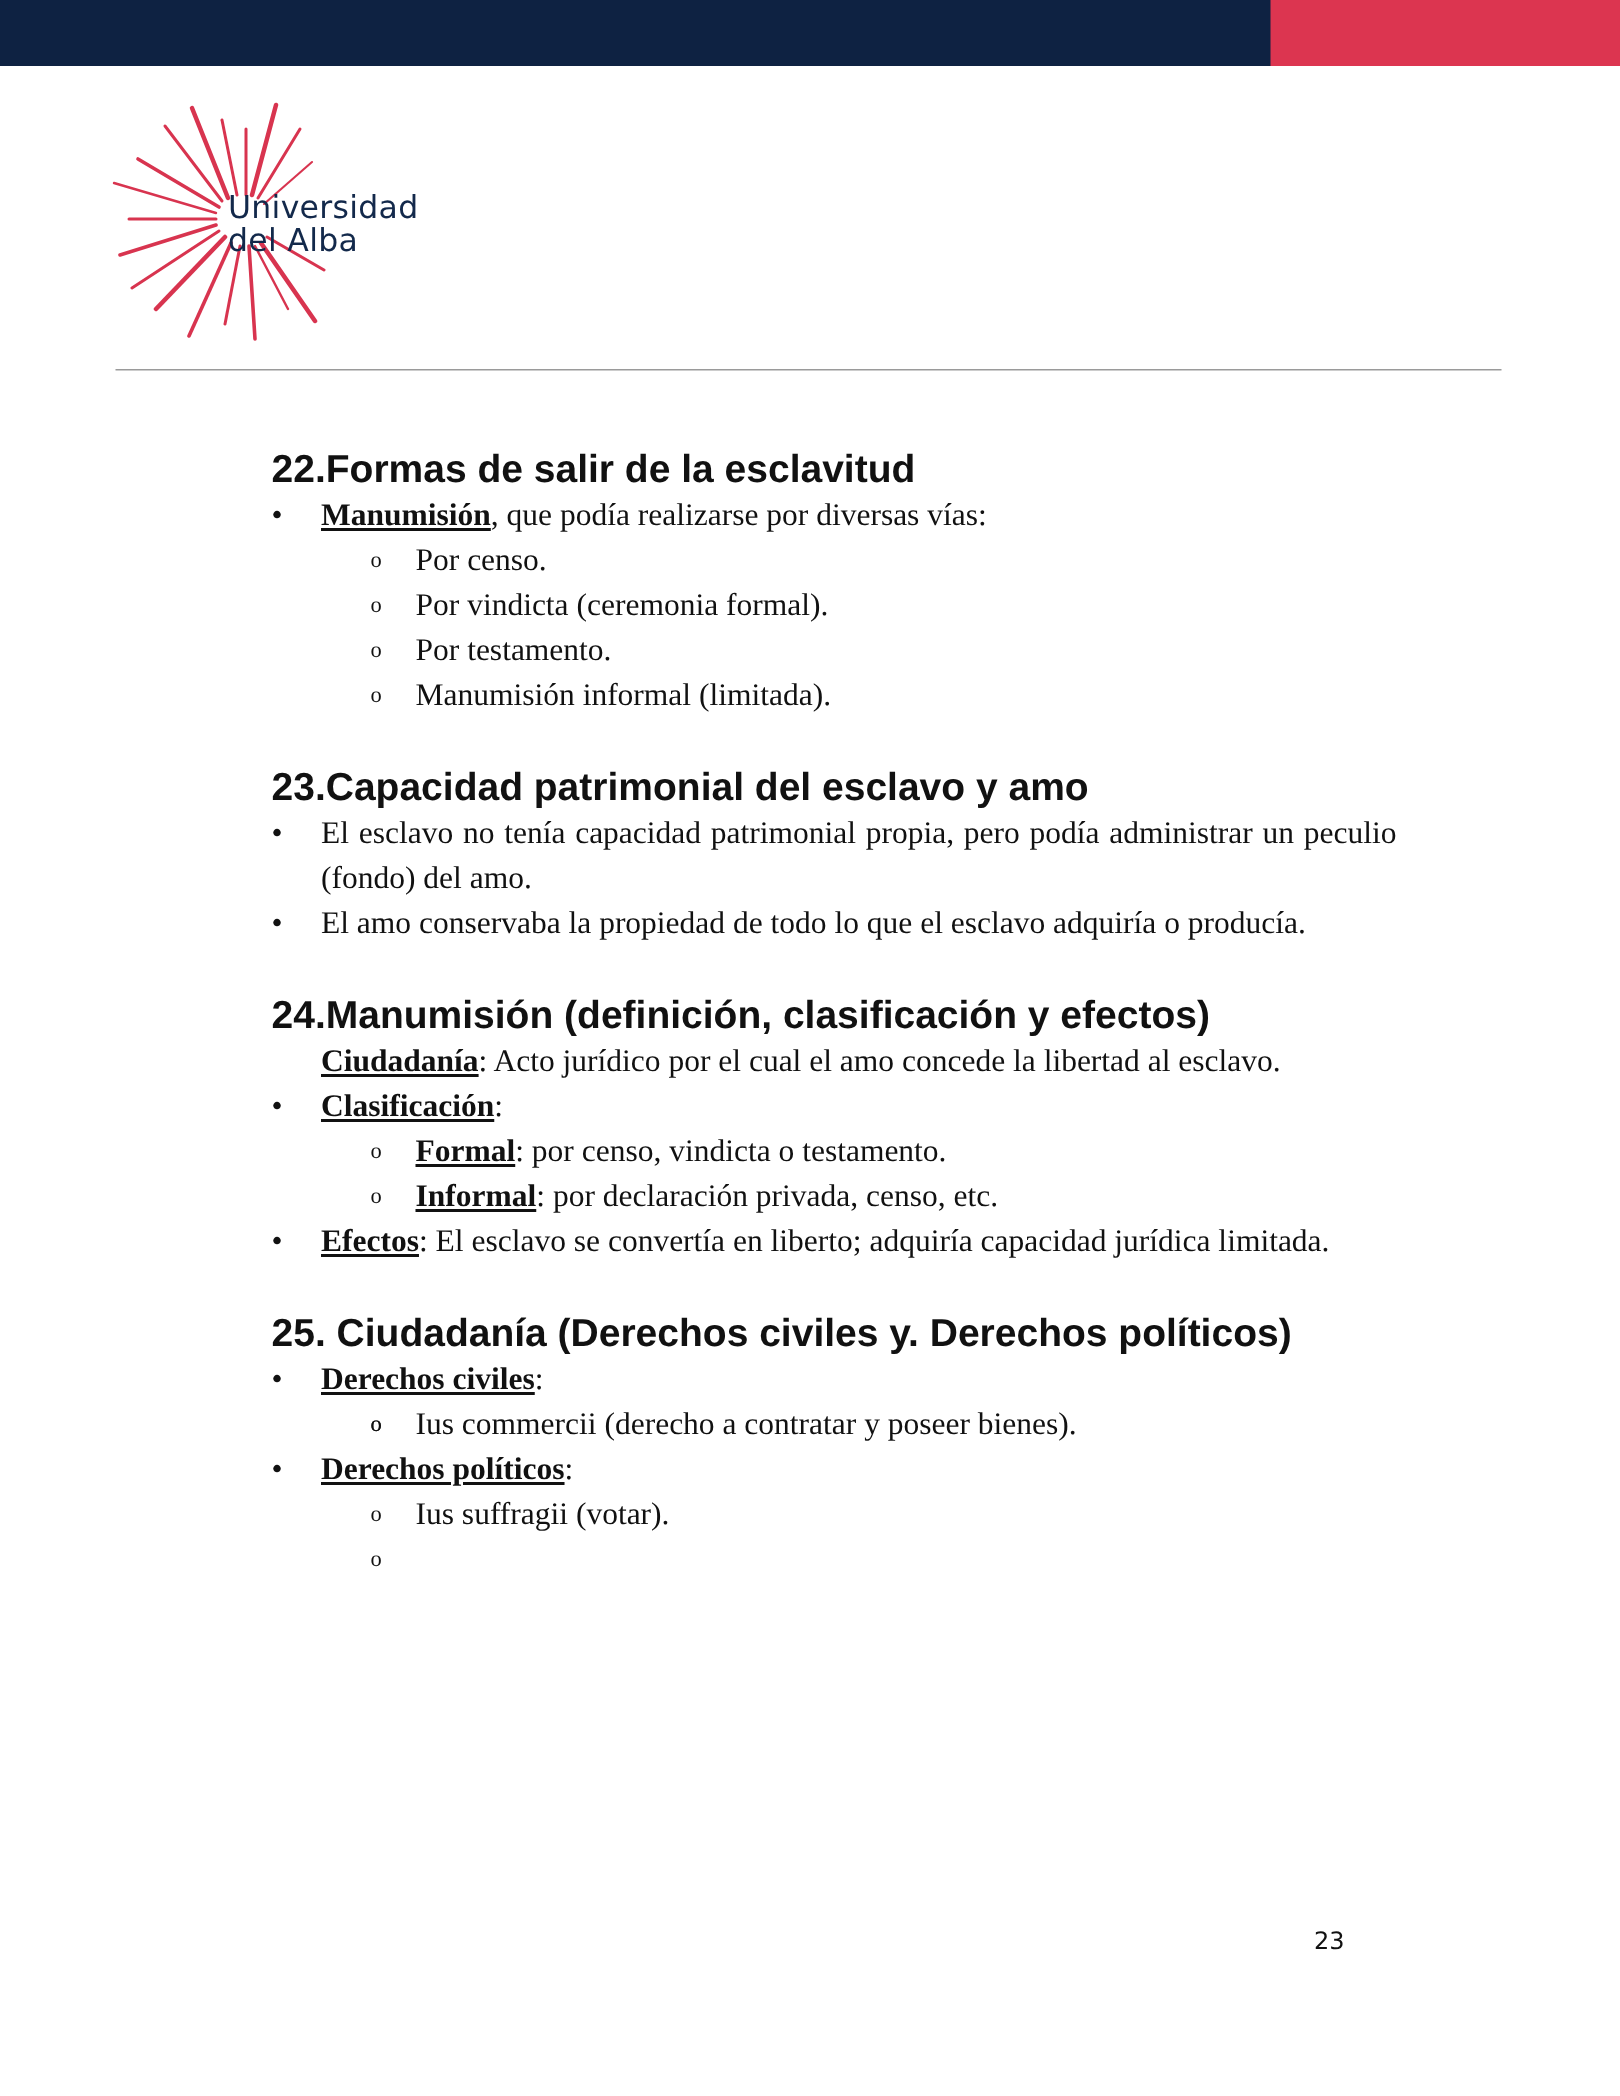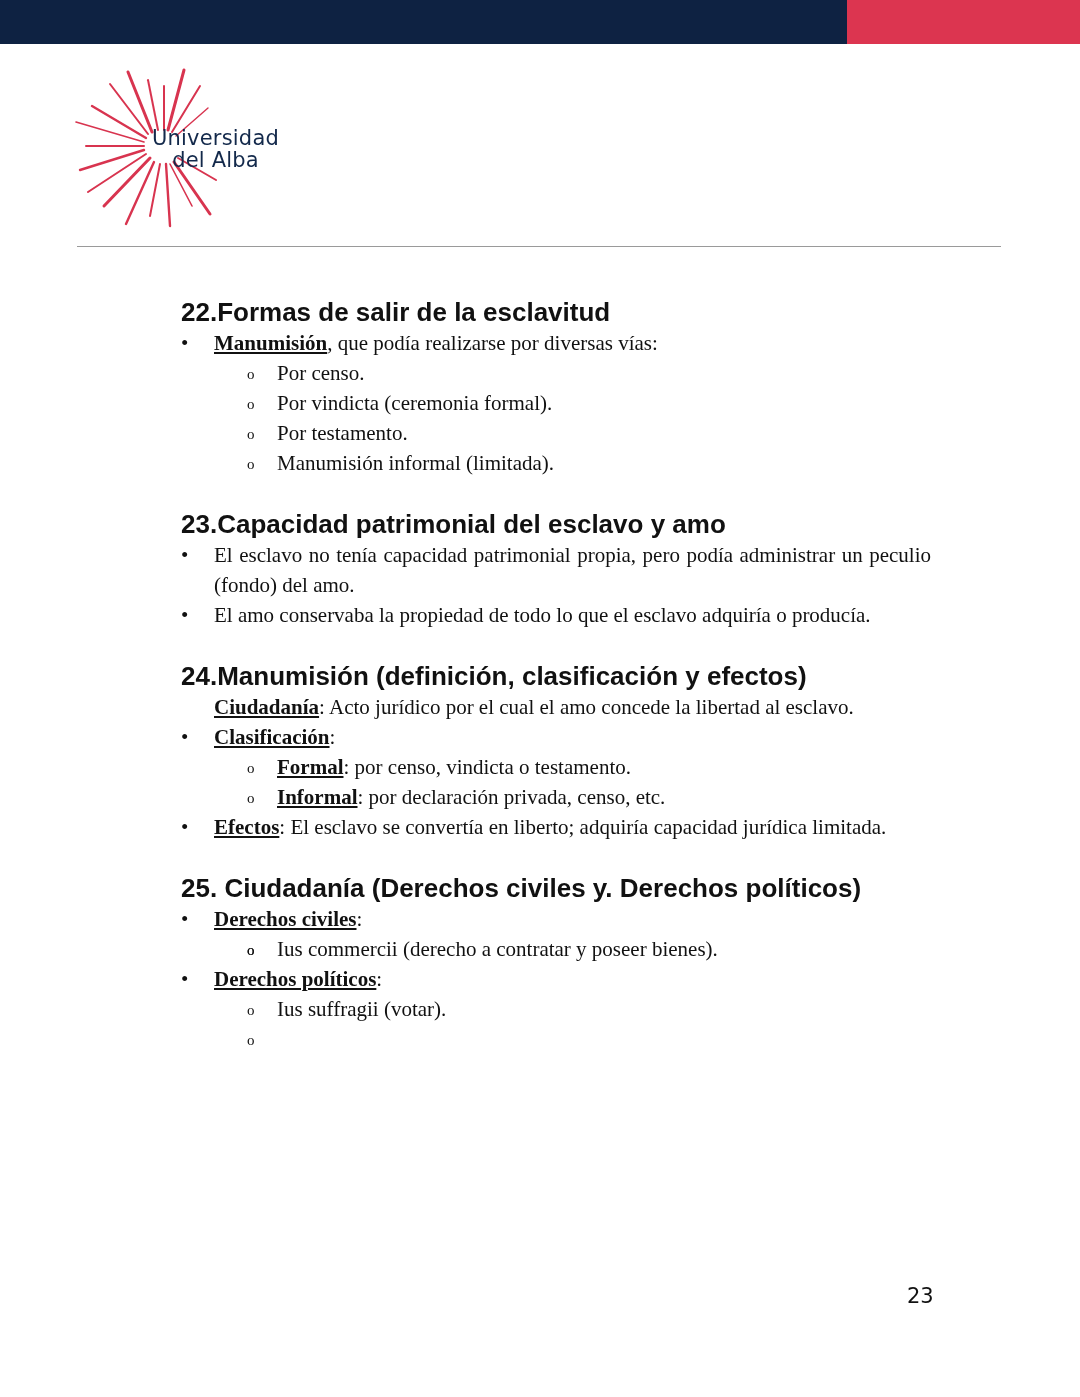--- a/index.html
+++ b/index.html
@@ -1,32 +1,32 @@
 <!DOCTYPE html>
 <html><head>
 <meta charset="utf-8">
 <style>
   html, body { margin:0; padding:0; background:#ffffff; }
   body { width:1080px; height:1397px; position:relative; overflow:hidden; font-family:"DejaVu Serif", serif; color:#111; }
   .topbar { position:absolute; left:0; top:0; width:1080px; height:44px; background:#0e2242; }
   .topbar .accent { position:absolute; right:0; top:0; width:233px; height:44px; background:#dc3550; }
   .logo { position:absolute; left:74px; top:66px; width:220px; height:162px; }
-  .logo-text { position:absolute; left:152px; top:127px; font-family:"DejaVu Sans", sans-serif; color:#13294b; font-size:21px; line-height:22px; letter-spacing:0.2px;text-align:center; }
+  .logo-text { position:absolute; left:152px; top:127px; font-family:"DejaVu Sans", sans-serif; color:#13294b; font-size:21px; line-height:22px; letter-spacing:0.2px; }
   .rule { position:absolute; left:77px; top:246px; width:924px; height:1px; background:#9a9a9a; }
   .content { position:absolute; left:181px; top:296px; width:750px; }
   h2 { font-family:Liberation Sans, sans-serif; font-weight:bold; font-size:26px; margin:0; line-height:32px; }
   .sec { margin-bottom:30px; }
   .line { font-family:"Liberation Serif", serif; font-size:21px; line-height:30px; }
   .b-item { position:relative; padding-left:33px; text-align:justify; }
   .b-item .dot { position:absolute; left:0; top:0; width:10px; text-align:left; }
   .c-item { position:relative; padding-left:96px; }
   .c-item .ring { position:absolute; left:66px; top:1px; font-size:15px; }
   .plain { padding-left:33px; }
   b { font-weight:bold;text-decoration:underline; }
-  .pagenum { position:absolute; left:907px; top:1284px; font-family:"DejaVu Sans", sans-serif; font-size:21px; color:#111; }
+  .pagenum { position:absolute; left:876px; top:1284px; font-family:"DejaVu Sans", sans-serif; font-size:16px; color:#111; }
 </style>
 </head>
 <body>
 
 <div class="topbar">
   <div class="accent"></div>
 </div>
 
 <svg class="logo" viewBox="0 0 220 162">
   <g stroke="#d8344f" stroke-linecap="round">

